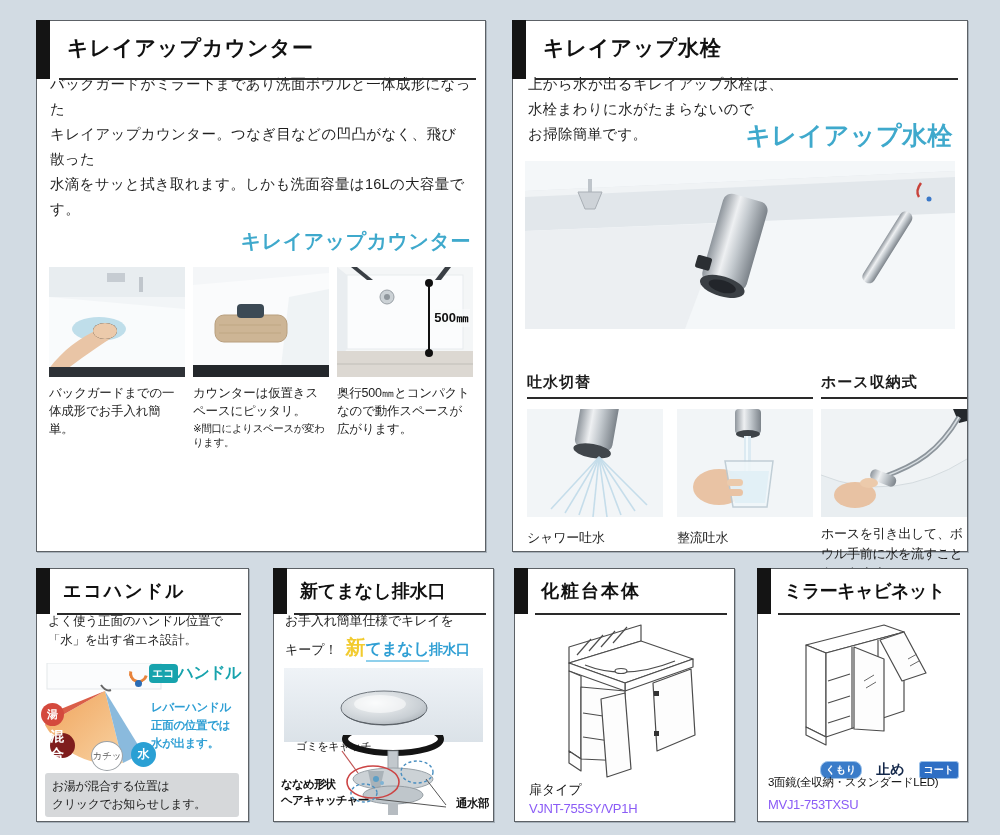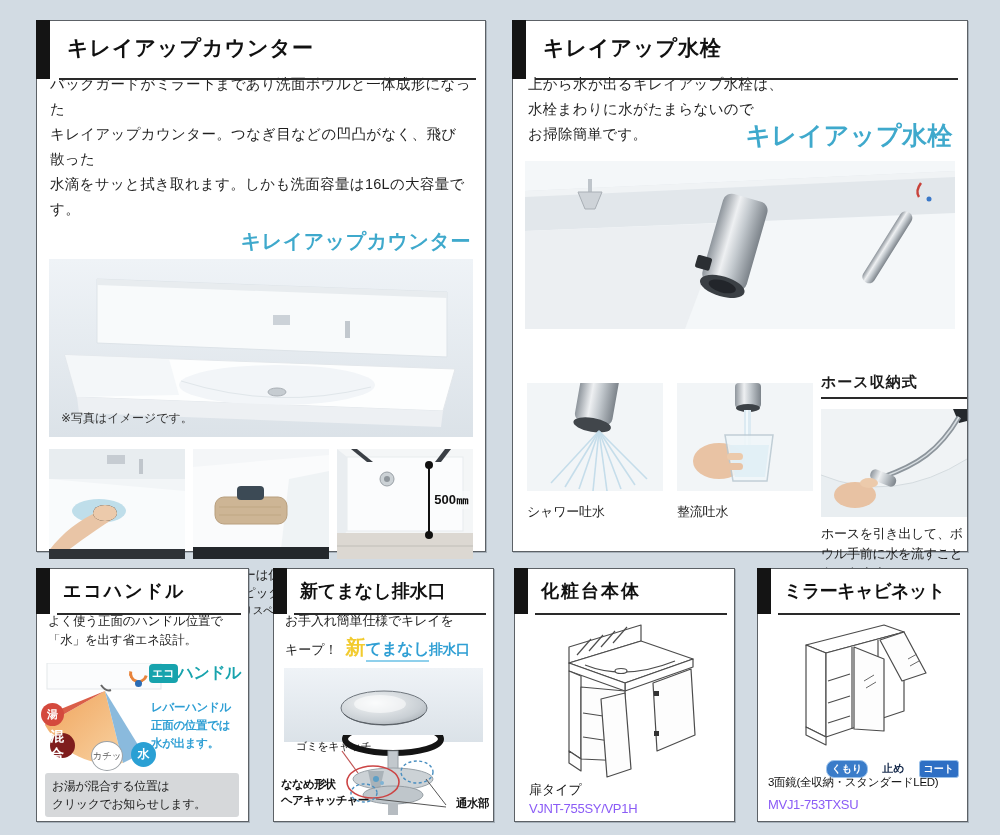--- a/index.html
+++ b/index.html
@@ -86,21 +86,21 @@
   .lbl{position:absolute;font-size:11px;letter-spacing:-.5px;color:#111;}
   .lbl-catch{left:18px;top:4px;}
   .lbl-hair{left:3px;top:42px;font-size:11.5px;line-height:1.35;font-weight:bold;letter-spacing:-.8px;}
   .lbl-water{right:2px;bottom:8px;font-size:11.5px;font-weight:bold;letter-spacing:-.5px;}
   
   .lineart{position:absolute;}
   .type-label{position:absolute;font-size:13px;letter-spacing:0;color:#111;}
   .model{position:absolute;font-size:13px;letter-spacing:-.3px;color:#8b5cf6;}
   .mir-badge{position:absolute;right:8px;top:180px;display:flex;align-items:center;gap:13px;}
   .bdg-kumori{background:#3a7cc9;color:#fff;font-weight:bold;font-size:10px;padding:1px 5px;border-radius:8px;border:1px solid #9cc2ea;}
-  .bdg-tome{color:#14284a;font-weight:bold;font-size:11px;margin:12px 1px;}
+  .bdg-tome{color:#14284a;font-weight:bold;font-size:14px;margin:12px 1px;}
   .bdg-coat{background:#2e6fc4;color:#fff;font-weight:bold;font-size:10px;padding:1px 4px;border-radius:3px;border:1px solid #9cc2ea;}
 </style>
 </head>
 <body>
 
 <svg width="0" height="0" style="position:absolute">
   <defs>
     <linearGradient id="gPhoto" x1="0" y1="0" x2="0" y2="1">
       <stop offset="0" stop-color="#eff3f7"></stop>
         <stop offset="1" stop-color="#dbe2e8"></stop>
@@ -130,36 +130,20 @@
     <div class="title big">キレイアップカウンター</div>
     <div class="rule big"></div>
 
     <div class="cnt-desc desc">
       <div>バックガードがミラー下まであり洗面ボウルと一体成形になった</div>
       <div>キレイアップカウンター。つなぎ目などの凹凸がなく、飛び散った</div>
       <div>水滴をサッと拭き取れます。しかも洗面容量は16Lの大容量です。</div>
     </div>
     <div class="cnt-logo bluelogo">キレイアップカウンター</div>
 
-    <div class="photo cnt-photo">
-      <svg viewBox="0 0 424 178">
-        <rect width="424" height="178" fill="url(#gPhoto)"></rect>
-        <polygon points="48,20 398,33 398,98 48,84" fill="#f8fafb" stroke="#dde3e8"></polygon>
-        <polygon points="48,20 398,33 398,39 48,26" fill="#e8ecef"></polygon>
-        <rect x="224" y="56" width="17" height="10" fill="#ccd2d8"></rect>
-        <rect x="296" y="62" width="5" height="17" fill="#c2c8ce"></rect>
-        <polygon points="16,96 406,110 394,152 28,138" fill="#fdfefe" stroke="#e3e7eb"></polygon>
-        <polygon points="16,96 120,100 130,136 28,138" fill="#f4f7f9"></polygon>
-        <ellipse cx="228" cy="126" rx="98" ry="20" fill="#f2f5f8"></ellipse>
-        <path d="M132,122 Q228,152 322,128" stroke="#e0e6ea" fill="none"></path>
-        <ellipse cx="228" cy="133" rx="9" ry="4" fill="#c6ccd1" stroke="#a9afb5"></ellipse>
-        <polygon points="28,138 394,152 392,168 30,154" fill="#edf0f3"></polygon>
-      </svg>
-      <div class="photo-note">※写真はイメージです。</div>
-    </div>
 
     <div class="thumbrow">
       <div class="thumb">
         <div class="photo">
           <svg viewBox="0 0 136 110">
             <rect width="136" height="110" fill="#f2f5f7"></rect>
             <rect width="136" height="30" fill="#e8edf0"></rect>
             <rect x="58" y="6" width="18" height="9" fill="#c6ccd2"></rect>
             <rect x="90" y="10" width="4" height="15" fill="#c0c6cc"></rect>
             <polygon points="0,30 136,42 136,100 0,100" fill="#f9fbfc"></polygon>
@@ -239,20 +223,21 @@
         <g transform="rotate(32 372 70)">
           <rect x="366" y="48" width="13" height="82" rx="6" fill="url(#gChrome)"></rect>
         </g>
         <path d="M396,22 q-6,8 -2,14" stroke="#c8423a" stroke-width="2.5" fill="none"></path>
         <circle cx="404" cy="38" r="2.5" fill="#3a78c8"></circle>
       </svg>
     </div>
 
     <div class="fct-cols">
       <div class="fct-left">
+        <div class="subhead">吐水切替</div>
         <div class="pairrow">
           <div class="pair">
             <div class="photo">
               <svg viewBox="0 0 136 108">
                 <rect width="136" height="108" fill="#f2f5f7"></rect>
                 <g transform="rotate(10 68 20)">
                   <rect x="50" y="-22" width="38" height="62" rx="7" fill="url(#gChrome)"></rect>
                   <ellipse cx="69" cy="42" rx="19" ry="7" fill="#41464b"></ellipse>
                 </g>
                 <g stroke="#c3dcea" stroke-width="1.6" opacity=".95">

